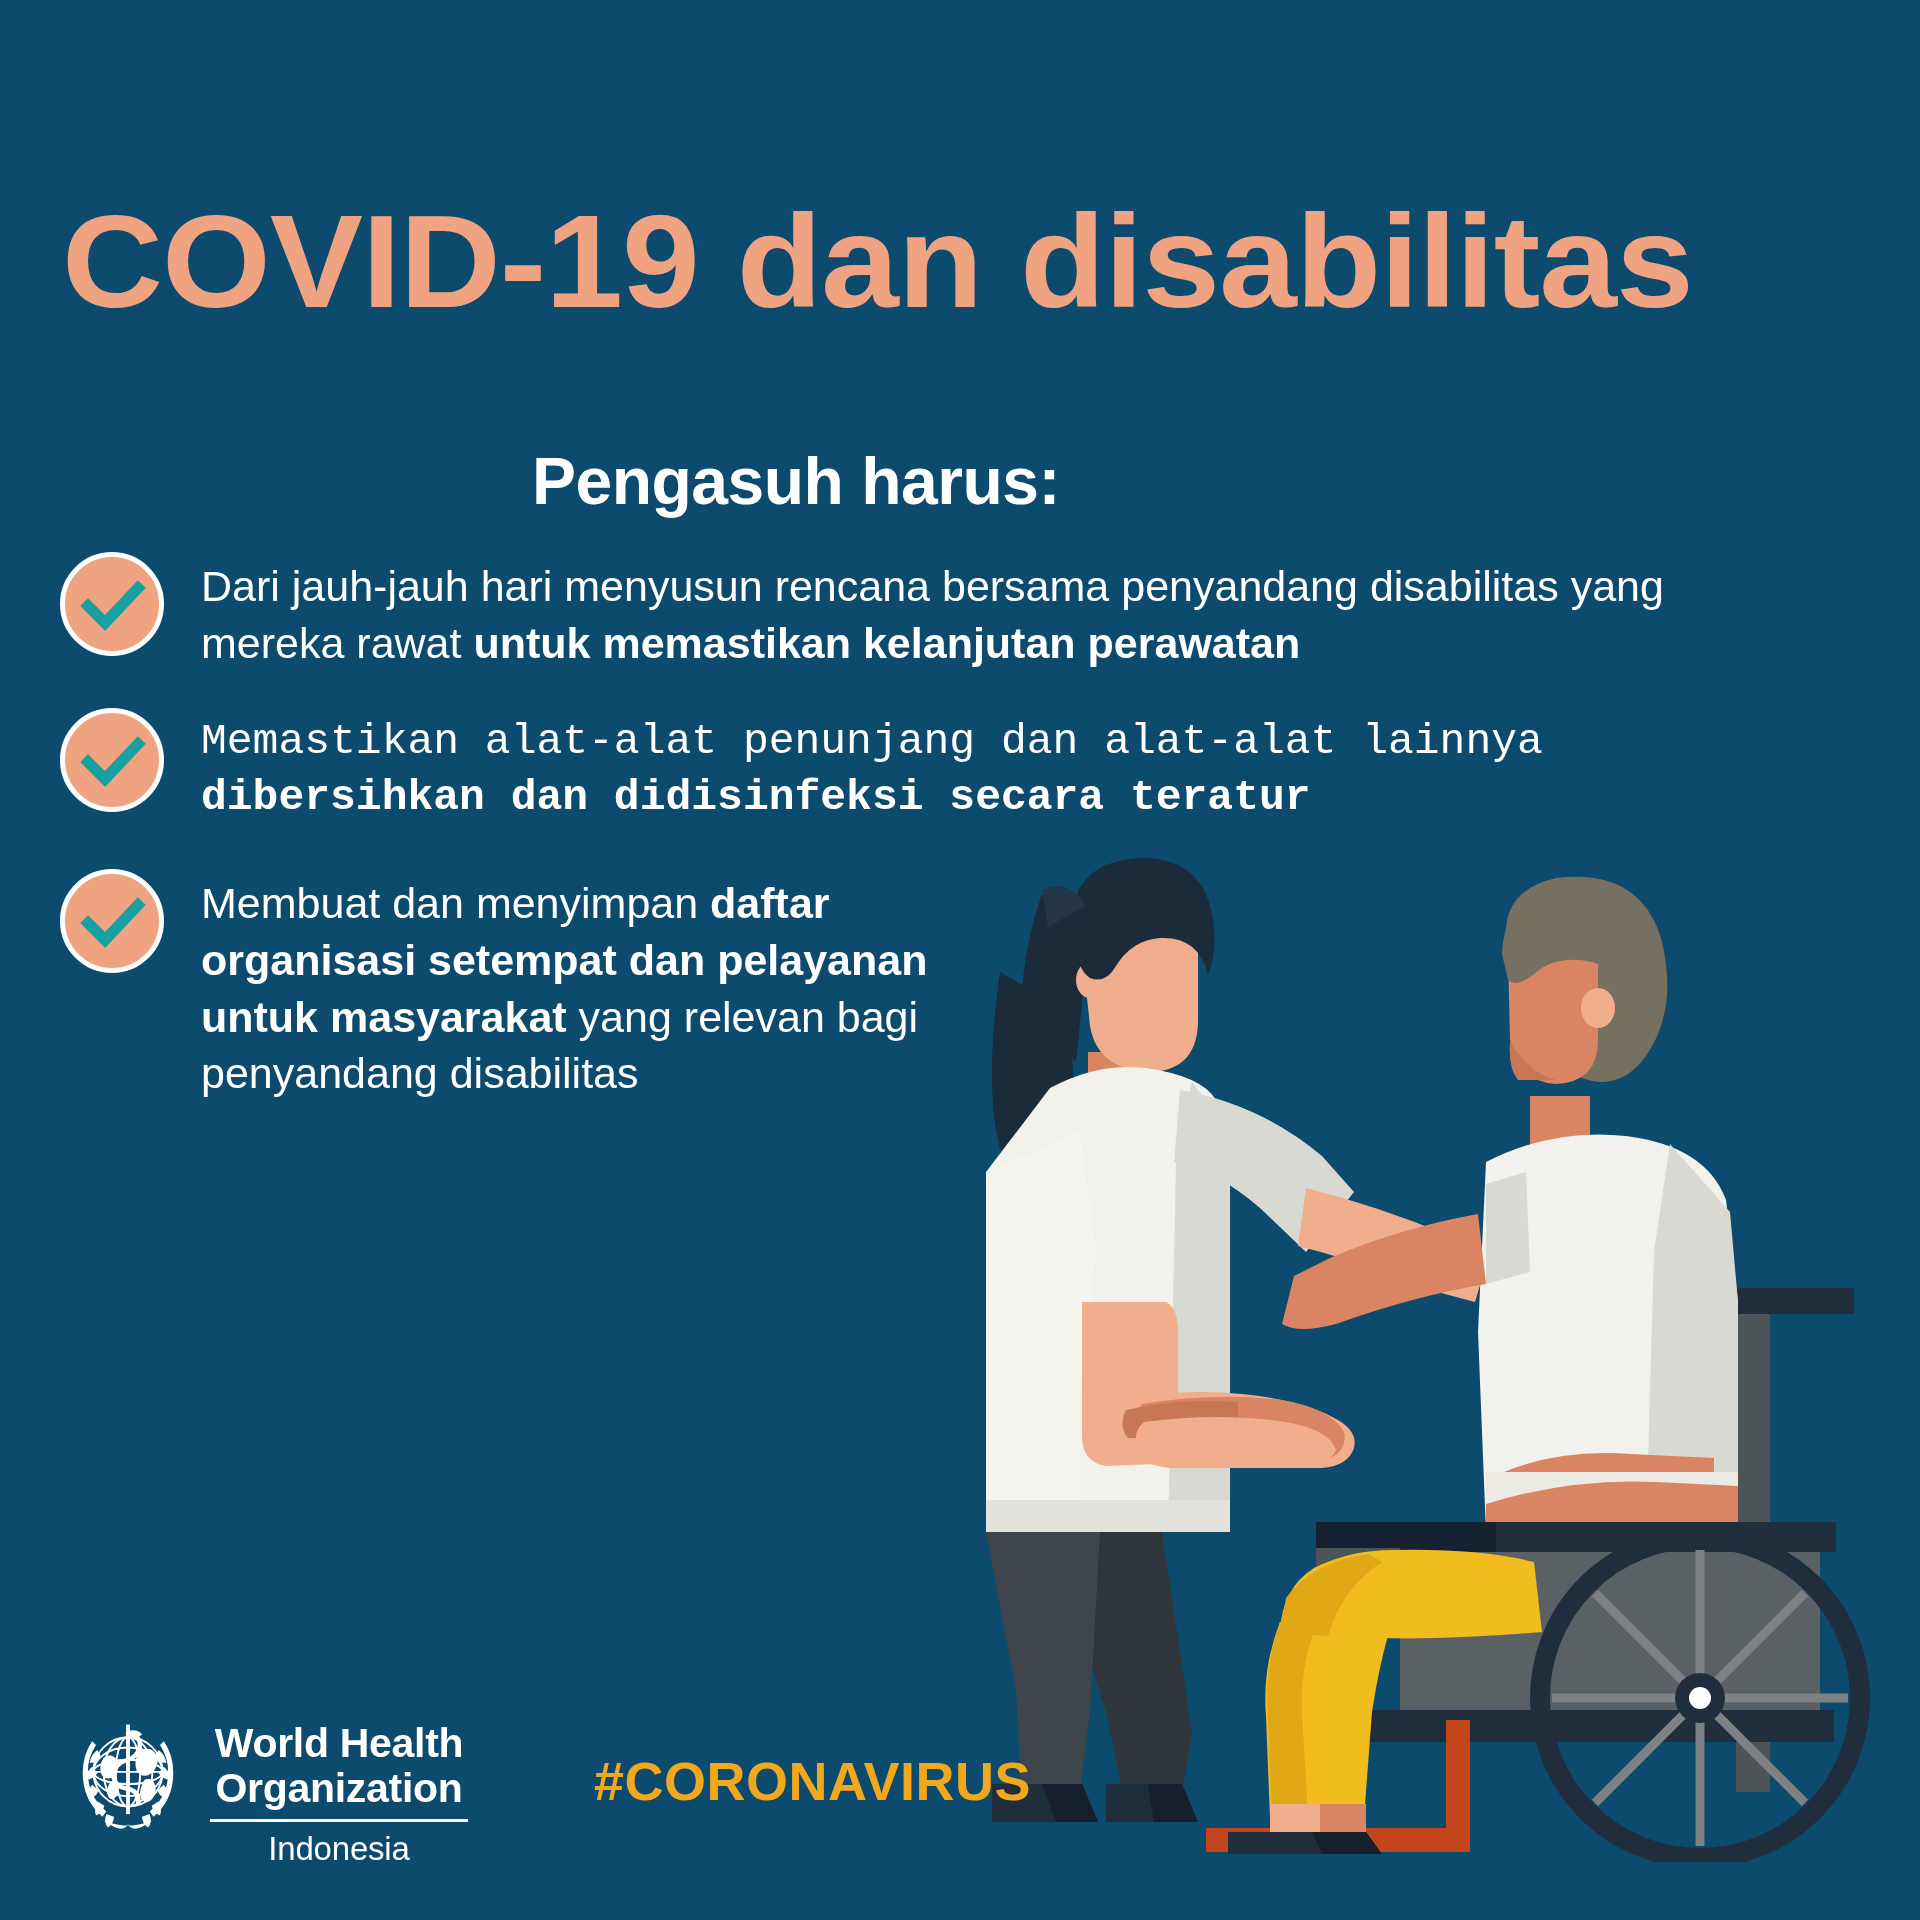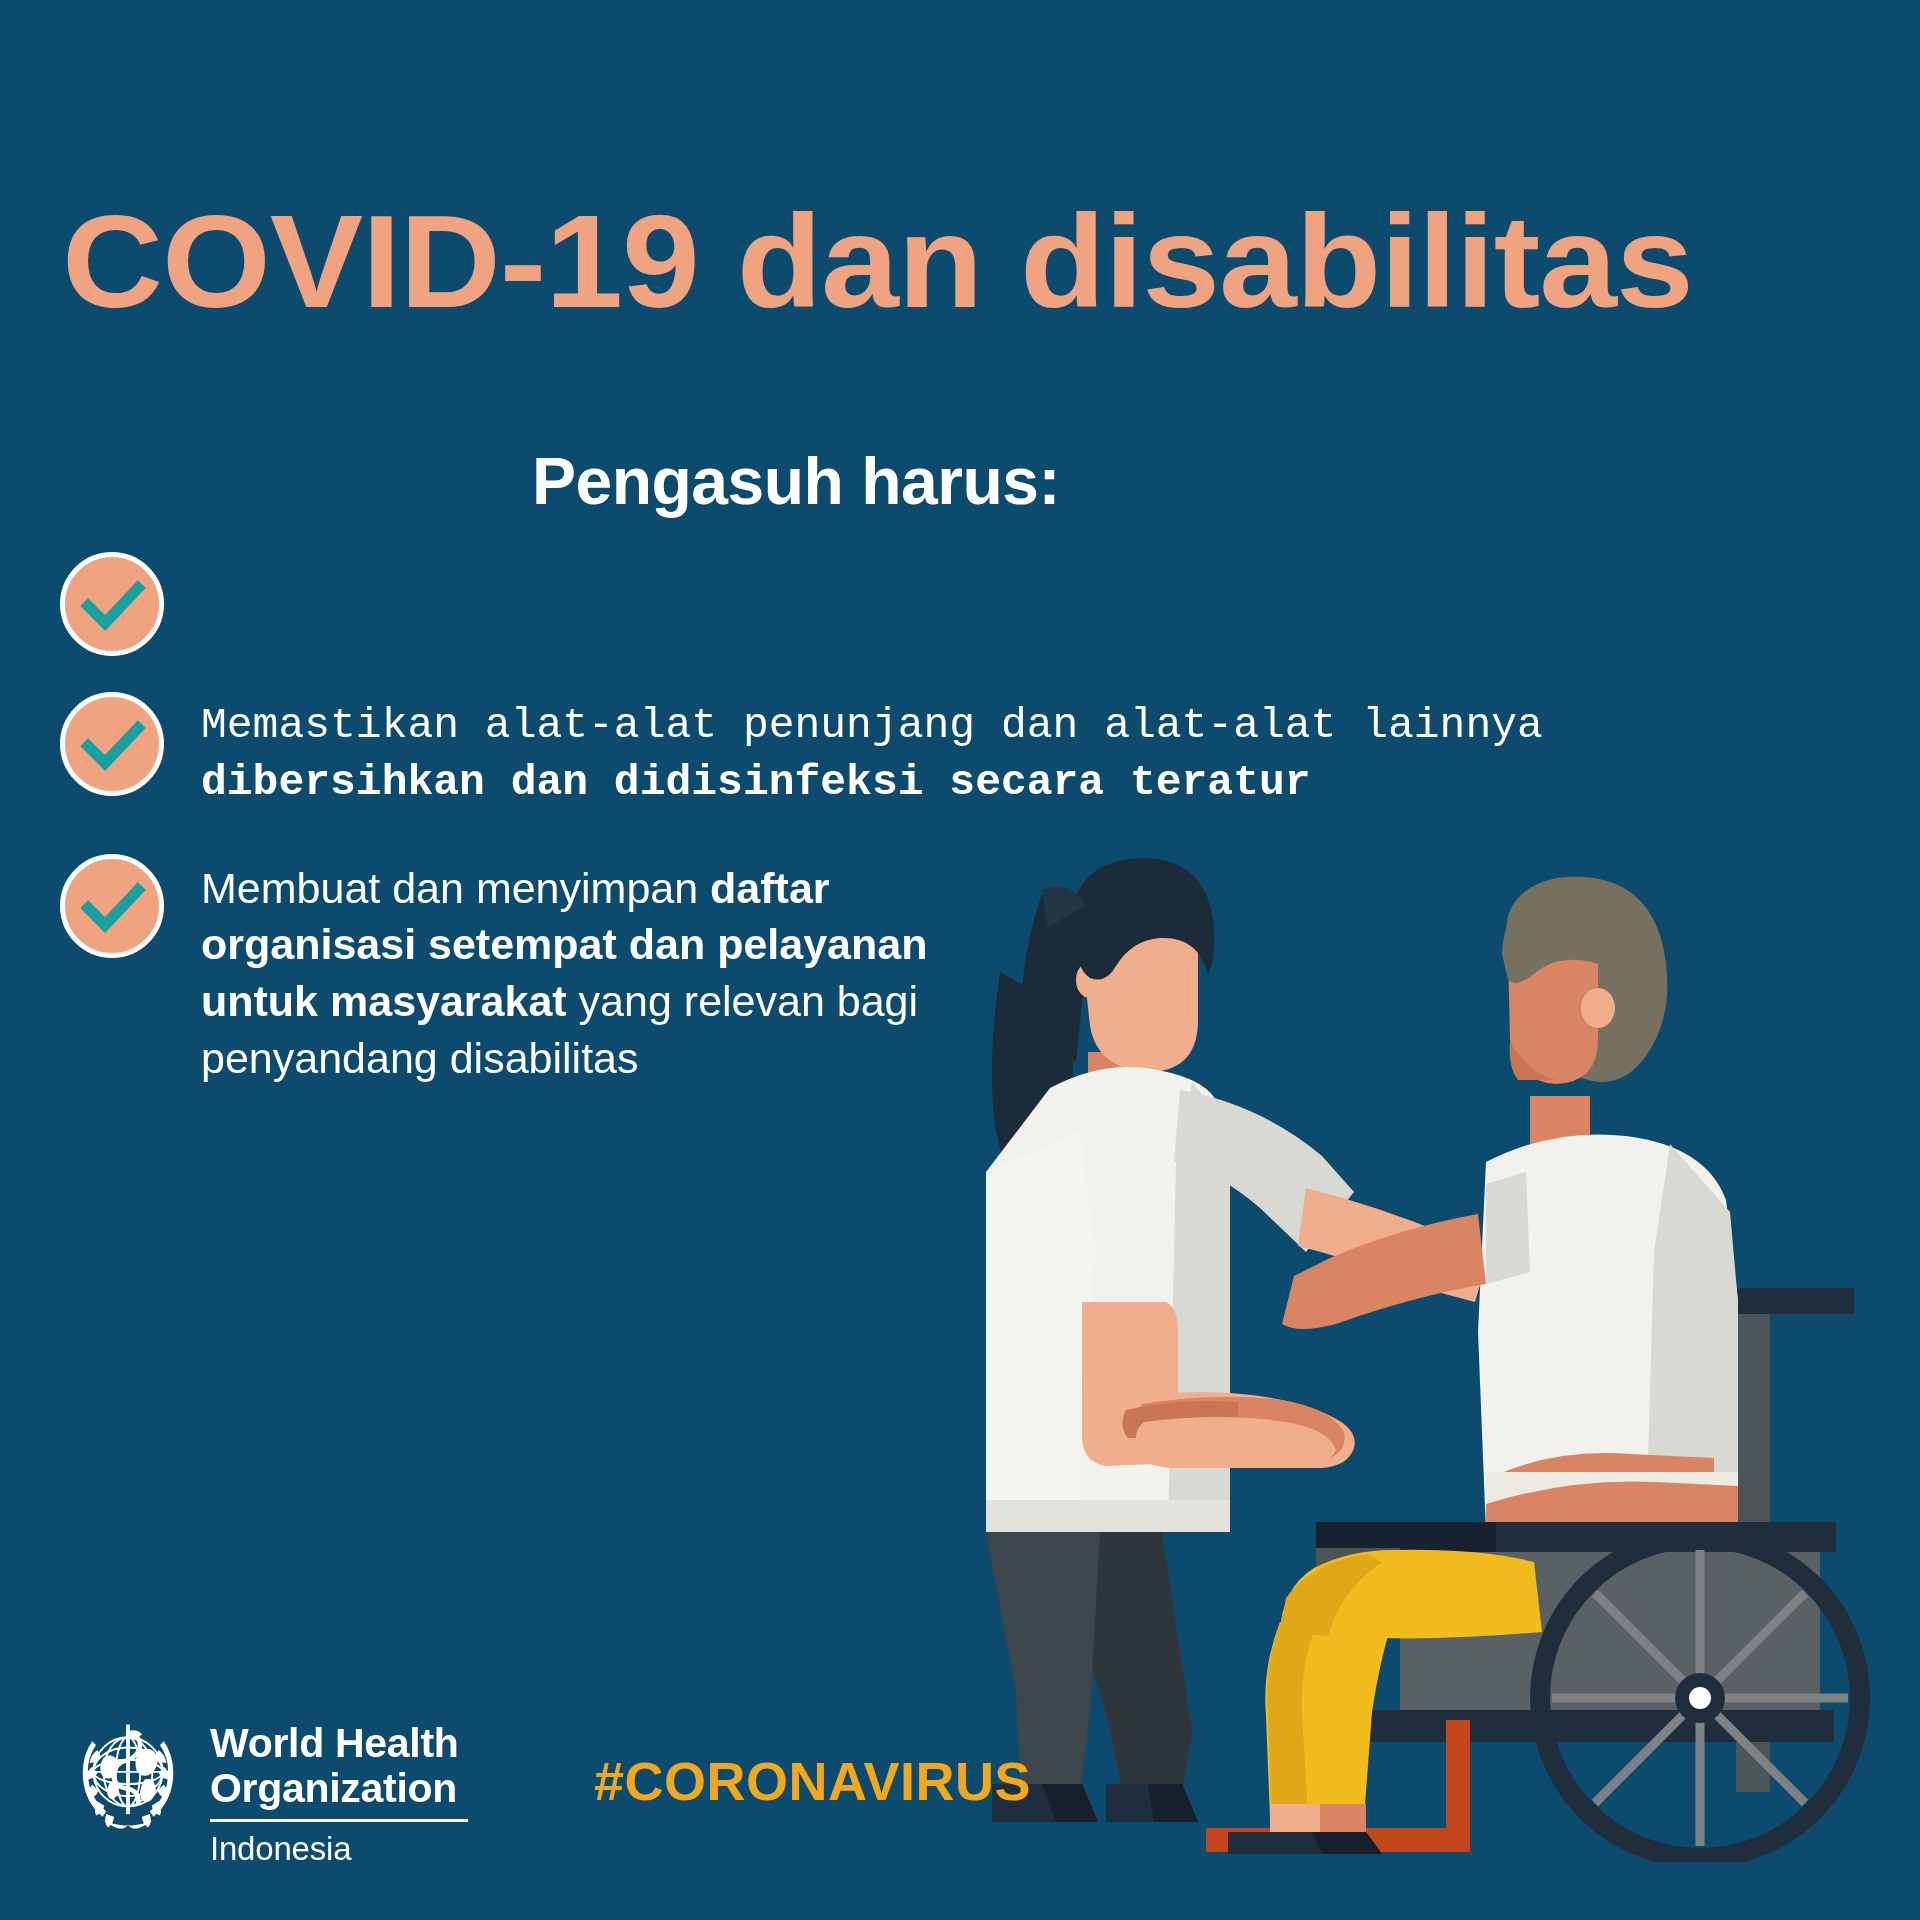--- a/index.html
+++ b/index.html
@@ -111,20 +111,21 @@
   #illustration svg { display: block; width: 100%; height: 100%; }
 
   
   #footer { position: absolute; left: 64px; bottom: 52px; }
   #who-block { display: flex; align-items: flex-start; }
   #who-emblem { width: 128px; height: 128px; margin-right: 18px; flex: 0 0 auto; }
   #who-emblem svg { display: block; width: 128px; height: 128px; }
   #who-words {
     padding-top: 8px;
     color: #ffffff;
+    text-align: center;
   }
   .who-line {
     font-size: 41px;
     font-weight: 700;
     line-height: 1.08;
     letter-spacing: -0.3px;
   }
   #who-rule {
     width: 258px;
     height: 3px;
@@ -158,20 +159,23 @@
   <h2 id="subtitle">Pengasuh harus:</h2>
 
   <div id="bullets">
 
     <div class="bullet" id="bullet-0">
       <div class="bullet-icon">
         <div class="ring"></div>
         <svg viewBox="0 0 104 104" aria-hidden="true">
           <polyline points="28,54 45,71 78,36" fill="none" stroke="#19A0A0" stroke-width="11" stroke-linecap="square" stroke-linejoin="miter"></polyline>
         </svg>
+      </div>
+      <div class="bullet-text">
+        <span>Dari jauh-jauh hari menyusun rencana bersama penyandang disabilitas yang mereka rawat </span><b>untuk memastikan kelanjutan perawatan</b>
       </div>
     </div>
 
     <div class="bullet" id="bullet-1">
       <div class="bullet-icon">
         <div class="ring"></div>
         <svg viewBox="0 0 104 104" aria-hidden="true">
           <polyline points="28,54 45,71 78,36" fill="none" stroke="#19A0A0" stroke-width="11" stroke-linecap="square" stroke-linejoin="miter"></polyline>
         </svg>
       </div>

